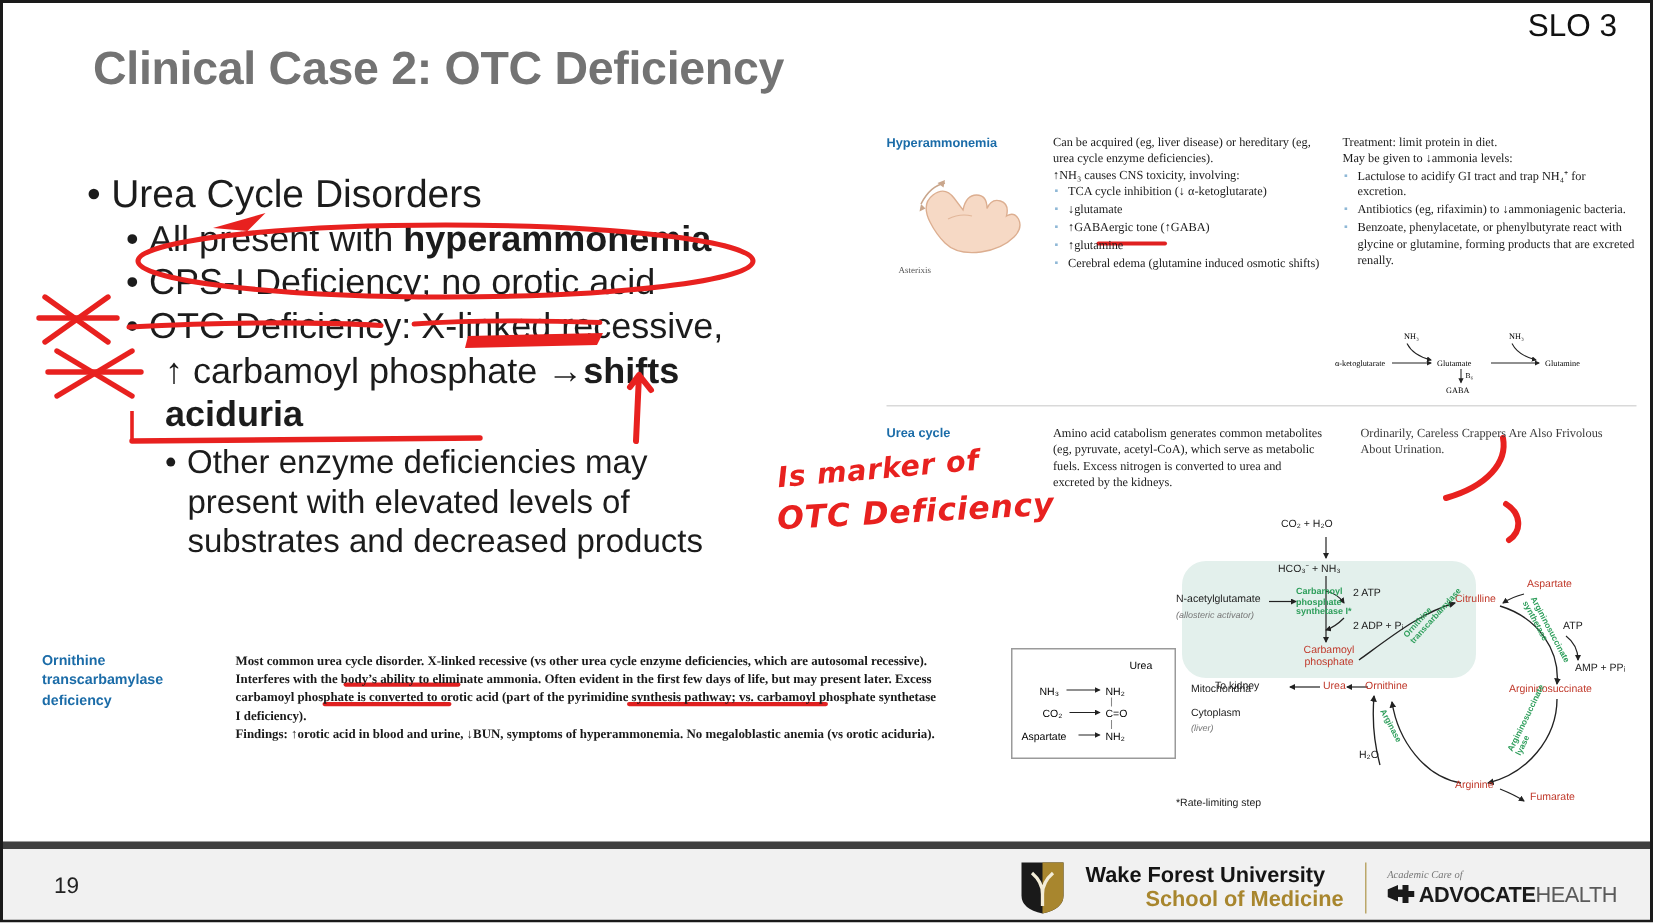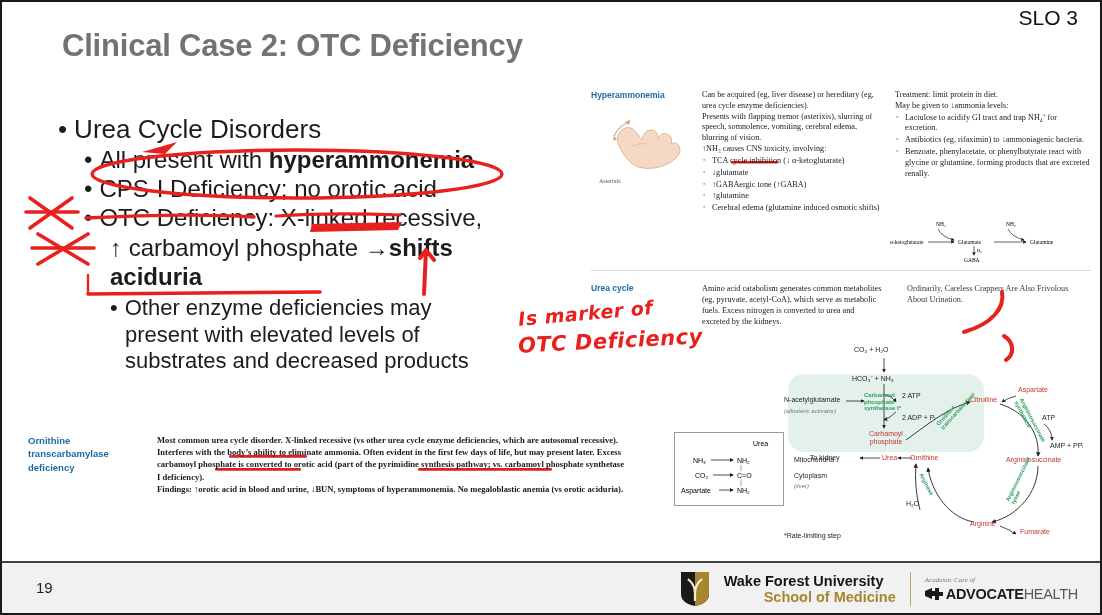--- a/index.html
+++ b/index.html
@@ -52,21 +52,21 @@
   .grn{color:#2e9e5b;}
   .gry{color:#777;font-style:italic;}
   .mito{position:absolute;left:0px;top:32px;width:196px;height:78px;background:#e3f0ec;border-radius:16px;}
 
   
   .otc-head{position:absolute;left:26px;top:432px;width:120px;font-family:"Liberation Sans",sans-serif;font-weight:bold;font-size:9.5px;line-height:1.4;color:#1b6ca8;}
   .otc-body{position:absolute;left:155px;top:432px;width:470px;font-family:"Liberation Serif",serif;font-size:8.6px;line-height:1.42;color:#1a1a1a;}
   .otc-body p{margin:0;text-indent:0;font-weight:bold;}
 
   
-  .footer{position:absolute;left:0;bottom:0;width:100%;height:52px;background:#f1f1f1;border-top:2px solid #404040;box-sizing:border-box;}
+  .footer{position:absolute;left:0;bottom:0;width:100%;height:52px;background:#f1f1f1;border-top:5px solid #404040;box-sizing:border-box;}
   .pageno{position:absolute;left:34px;top:16px;font-size:15px;color:#222;font-family:"Liberation Sans",sans-serif;}
   .logos{position:absolute;right:22px;top:8px;display:flex;align-items:center;gap:14px;}
   .shield{width:30px;height:36px;}
   .wfu{line-height:1.12;}
   .wfu .l1{font-size:14.5px;font-weight:bold;color:#141414;font-family:"Liberation Sans",sans-serif;}
   .wfu .l2{font-size:14.5px;font-weight:bold;color:#a8862e;font-family:"Liberation Sans",sans-serif;margin-left:40px;}
   .divider{width:1px;height:34px;background:#bba76a;}
   .adv .sm{font-size:7px;color:#777;font-style:italic;font-family:"Liberation Serif",serif;margin-bottom:2px;}
   .adv .big{font-size:14.5px;font-weight:bold;color:#1a1a1a;letter-spacing:-0.3px;font-family:"Liberation Sans",sans-serif;}
   .adv .big .thin{font-weight:normal;color:#5a5a5a;}
@@ -157,21 +157,20 @@
     <path d="M18 42 q-6 -12 2 -18 q8 -6 14 2 l6 8 q2 -10 9 -10 q7 0 7 9 q3 -7 9 -5 q6 2 4 10 q5 -3 8 2 q3 6 -3 12 q-8 8 -22 10 q-16 2 -24 -6 q-6 -6 -10 -14z" fill="#f6d9c5" stroke="#dcae90" stroke-width="0.9"></path>
     <path d="M30 40 q8 -4 16 -2" fill="none" stroke="#e2b79a" stroke-width="0.8"></path>
     <path d="M12 30 q6 -12 16 -14" fill="none" stroke="#c9a68c" stroke-width="1.1"></path>
     <path d="M28 14 l-5 2 l4 3 z" fill="#c9a68c"></path>
     <path d="M12 30 l-1 5 l4 -2 z" fill="#c9a68c"></path>
   </svg>
   <div class="asterixis-lbl">Asterixis</div>
 
   <div class="fa colA">
     <div>Can be acquired (eg, liver disease) or hereditary (eg, urea cycle enzyme deficiencies).</div>
-    <div>Presents with flapping tremor (asterixis), slurring of speech, somnolence, vomiting, cerebral edema, blurring of vision.</div>
     <div>↑NH₃ causes CNS toxicity, involving:</div>
     <ul>
       <li>TCA cycle inhibition (↓ α-ketoglutarate)</li>
       <li>↓glutamate</li>
       <li>↑GABAergic tone (↑GABA)</li>
       <li>↑glutamine</li>
       <li>Cerebral edema (glutamine induced osmotic shifts)</li>
     </ul>
   </div>
 

